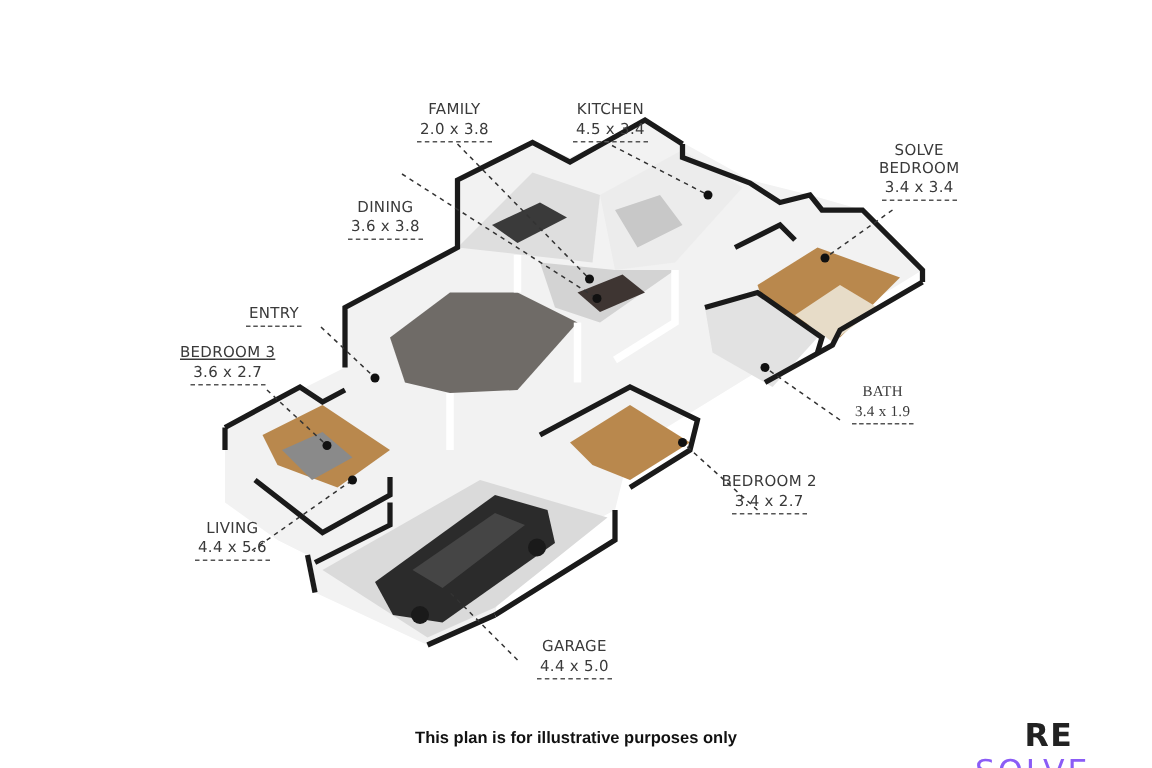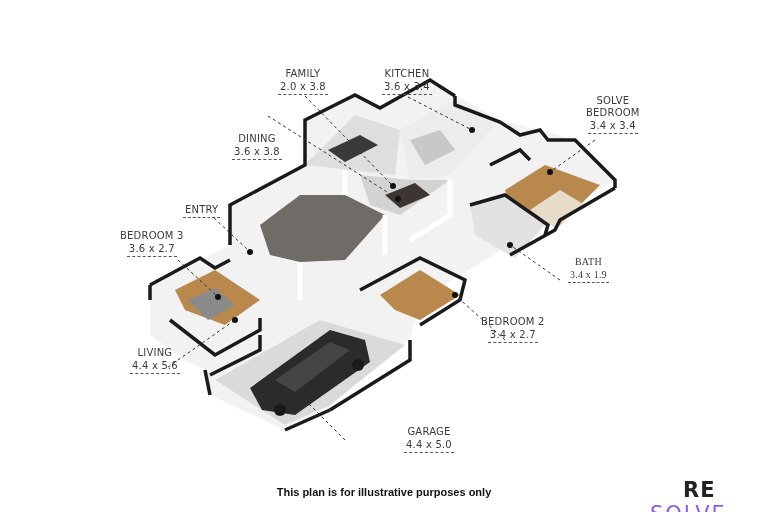--- a/index.html
+++ b/index.html
@@ -100,51 +100,51 @@
     <circle cx="235" cy="320" r="3"></circle>
   </g>
 </svg>
 
 <div class="room-label" style="left:278px; top:68px;">
   <span class="name">FAMILY</span>
   <span class="dim">2.0 x 3.8</span>
 </div>
 <div class="room-label" style="left:382px; top:68px;text-align:center;">
   <span class="name">KITCHEN</span>
-  <span class="dim">3.6 x 3.4</span>
+  <span class="dim">4.5 x 3.4</span>
 </div>
 <div class="room-label" style="left:232px; top:89px;margin-top:44px;">
   <span class="name">DINING</span>
   <span class="dim">3.6 x 3.8</span>
 </div>
 <div class="room-label" style="left:586px; top:95px;">
   <span class="name">SOLVE</span>
   <span class="name">BEDROOM</span>
   <span class="dim">3.4 x 3.4</span>
 </div>
-<div class="room-label" style="left:183px; top:203px;text-align:center;">
+<div class="room-label" style="left:164px; top:203px;text-align:center;">
   <span class="dim">ENTRY</span>
 </div>
-<div class="room-label" style="left:120px; top:230px;">
+<div class="room-label" style="left:120px; top:230px;text-decoration:underline;">
   <span class="name">BEDROOM 3</span>
   <span class="dim">3.6 x 2.7</span>
 </div>
 <div class="room-label" style="left:568px; top:256px;font-family:Liberation Serif, serif;">
   <span class="name">BATH</span>
   <span class="dim">3.4 x 1.9</span>
 </div>
 <div class="room-label" style="left:481px; top:316px;">
   <span class="name">BEDROOM 2</span>
   <span class="dim">3.4 x 2.7</span>
 </div>
 <div class="room-label" style="left:130px; top:347px;">
   <span class="name">LIVING</span>
   <span class="dim">4.4 x 5.6</span>
 </div>
-<div class="room-label" style="left:358px; top:426px;margin-left:46px;">
+<div class="room-label" style="left:358px; top:426px;">
   <span class="name">GARAGE</span>
   <span class="dim">4.4 x 5.0</span>
 </div>
 
 <div class="footer-note">This plan is for illustrative purposes only</div>
 
 <div class="logo">
   <span class="re">RE</span>
   <span class="solve">SOLVE</span>
 </div>

